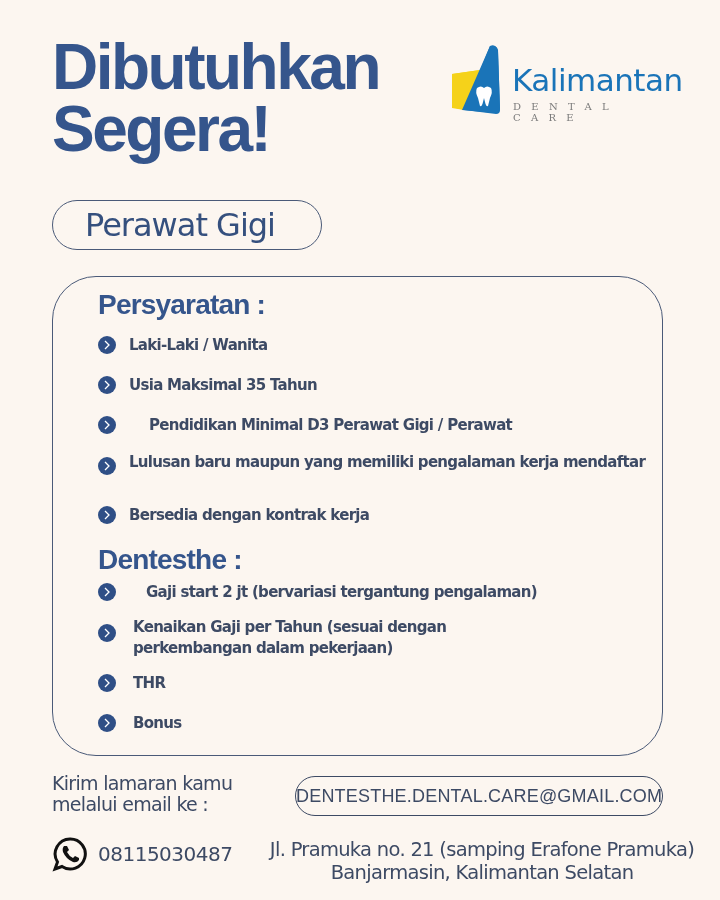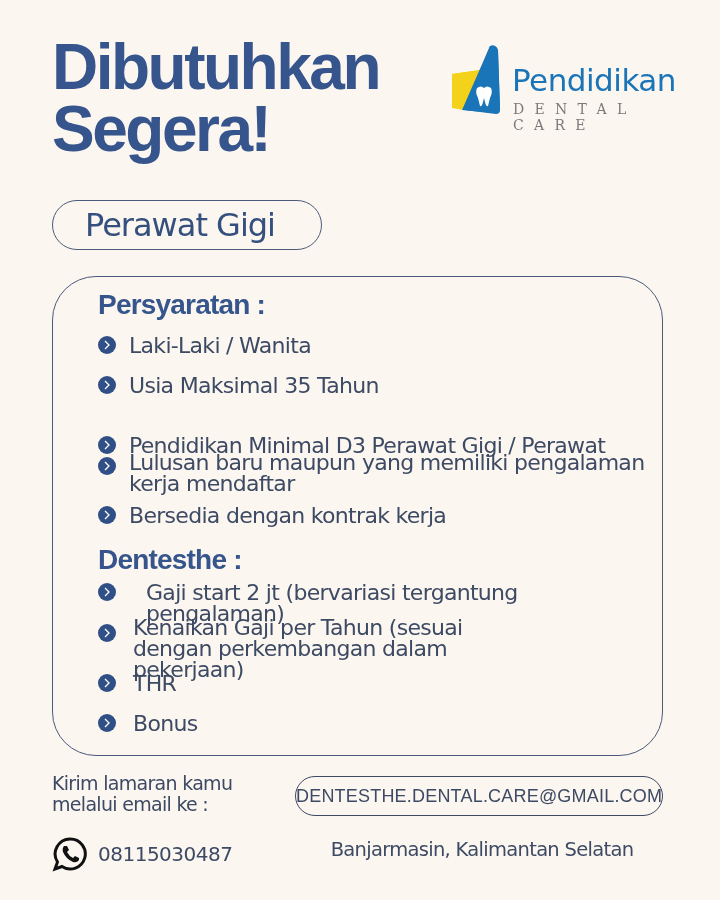--- a/index.html
+++ b/index.html
@@ -18,21 +18,21 @@
   }
   .logo { position: absolute; left: 450px; top: 44px; width: 230px; height: 72px; }
   .logo svg.mark { position: absolute; left: 0; top: 0; }
   .logo .brand {
     position: absolute; left: 62px; top: 18px;
     font-family: "DejaVu Sans", sans-serif; font-size: 31px; color: #1a74b8;
     letter-spacing: -0.5px;
   }
   .logo .sub {
     position: absolute; left: 63px; top: 57px;
-    font-family: "DejaVu Serif", serif; font-size: 14px; color: #7a7a7a; letter-spacing: 10.3px;
+    font-family: "DejaVu Serif", serif; font-size: 10px; color: #7a7a7a; letter-spacing: 10.3px;
   }
   .position-pill {
     position: absolute; left: 52px; top: 200px; width: 270px; height: 50px;
     border: 1.5px solid #4a5a78; border-radius: 25px;
     font-size: 32px; color: #35507e; line-height: 48px; padding-left: 32px;
     letter-spacing: -1px;
   }
   .card {
     position: absolute; left: 52px; top: 276px; width: 611px; height: 480px;
     border: 1.5px solid #4a5a78; border-radius: 44px;
@@ -42,21 +42,21 @@
     font-family: "Liberation Sans", sans-serif; font-weight: bold;
     font-size: 28px; color: #35558c; letter-spacing: -0.8px;
   }
   .item { position: absolute; display: flex; align-items: flex-start; }
   .bullet {
     width: 18px; height: 18px; border-radius: 50%; background: #2f4f86;
     display: flex; align-items: center; justify-content: center; flex-shrink: 0;
   }
   .bullet svg { display: block; }
   .item-text {
-    font-size: 22px; color: #3d4a64; line-height: 21px; letter-spacing: -0.7px;
+    font-size: 15px; color: #3d4a64; line-height: 21px; letter-spacing: -0.7px; font-weight: bold;
   }
   .email-label {
     position: absolute; left: 52px; top: 773px;
     font-size: 19px; line-height: 21px; color: #3d4a64; letter-spacing: -0.7px;
   }
   .email-pill {
     position: absolute; left: 295px; top: 776px; width: 368px; height: 40px;
     border: 1.5px solid #3d4a64; border-radius: 20px;
     font-family: "Liberation Sans", sans-serif;
     font-size: 18px; color: #3d4a64; line-height: 38px; letter-spacing: 0.2px;
@@ -77,21 +77,21 @@
 </div>
 
 <div class="logo">
   <svg class="mark" width="56" height="72" viewBox="0 0 56 72">
     <path d="M2 30 L30 26 L14 66 L6 64 Z" fill="#f5d21a"></path>
     <path d="M40 2 Q46 0 48 6 L50 66 Q50 70 46 70 L14 66 Z" fill="#1a74b8"></path>
     <path d="M30 26 L14 66 L2 64 L2 30 Z" fill="#f5d21a"></path>
     <path d="M40 2 Q47 0 48 8 L50 64 Q50 69 45 69 L12 66 Z" fill="#1a74b8"></path>
     <path d="M27 44 Q31 41 34 44 Q37 41 41 44 Q43 48 40 54 L38 62 Q36 63 35 58 L34 54 L33 58 Q32 63 30 62 L28 54 Q25 48 27 44 Z" fill="#ffffff"></path>
   </svg>
-  <div class="brand">Pendidikan</div>
+  <div class="brand">Kalimantan</div>
   <div class="sub">DENTAL CARE</div>
 </div>
 
 <div class="position-pill">Perawat Gigi</div>
 
 <div class="card"></div>
 
 <div class="section-title" style="left:98px; top:289px;">Persyaratan :</div>
 
 <div class="item" style="left:98px; top:336px; width:540px;">
@@ -103,21 +103,21 @@
   <span class="item-text" style="margin-left:13px; margin-top:-1px;">Laki-Laki / Wanita</span>
 </div>
 <div class="item" style="left:98px; top:376px; width:540px;">
   <span class="bullet">
       <svg width="8" height="10" viewBox="0 0 8 10">
         <path d="M2 1 L6 5 L2 9" stroke="#fff" stroke-width="1.3" fill="none"></path>
       </svg>
     </span>
   <span class="item-text" style="margin-left:13px; margin-top:-1px;">Usia Maksimal 35 Tahun</span>
 </div>
-<div class="item" style="left:98px; top:436px; width:550px;">
+<div class="item" style="left:98px; top:416px; width:550px;gap:20px;">
   <span class="bullet">
       <svg width="8" height="10" viewBox="0 0 8 10">
         <path d="M2 1 L6 5 L2 9" stroke="#fff" stroke-width="1.3" fill="none"></path>
       </svg>
     </span>
   <span class="item-text" style="margin-left:13px; margin-top:-1px;">Pendidikan Minimal D3 Perawat Gigi / Perawat</span>
 </div>
 <div class="item" style="left:98px; top:455px; width:550px;">
   <span class="bullet" style="margin-top:2px;">
       <svg width="8" height="10" viewBox="0 0 8 10">
@@ -175,14 +175,15 @@
 
 <div class="phone">
   <svg width="36" height="36" viewBox="0 0 36 36">
     <path d="M18 3 A15 15 0 1 1 10 30.5 L3 33 L5.5 26 A15 15 0 0 1 18 3 Z" fill="none" stroke="#111" stroke-width="3"></path>
     <path d="M12 10 Q10 12 11 16 Q14 23 21 26 Q25 27 27 24 L27 22 L23 20 L21 22 Q17 20 15 16 L17 14 L15 10 Z" fill="#111"></path>
   </svg>
   <span class="phone-text">08115030487</span>
 </div>
 
 <div class="address">
+  <div>Jl. Pramuka no. 21 (samping Erafone Pramuka)</div>
   <div>Banjarmasin, Kalimantan Selatan</div>
 </div>
 
 </body></html>

